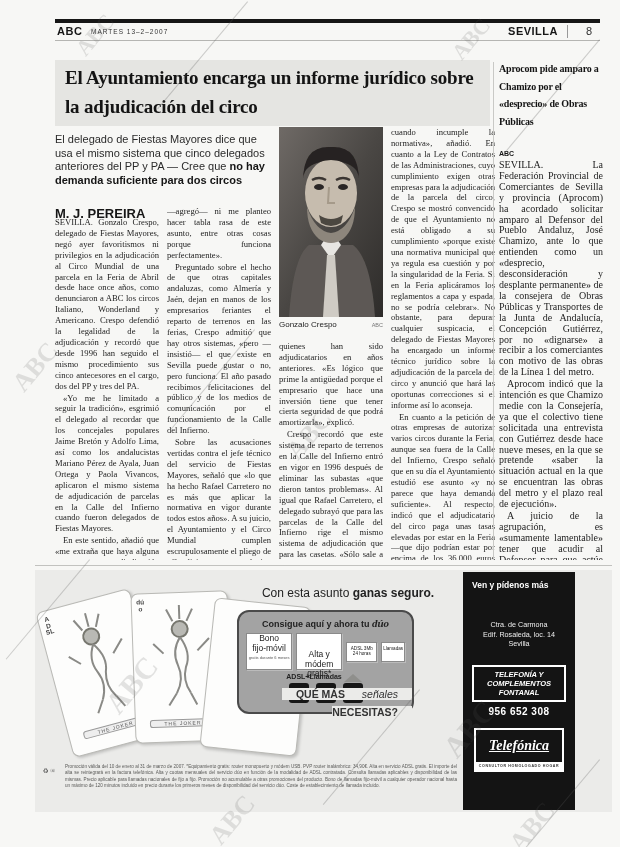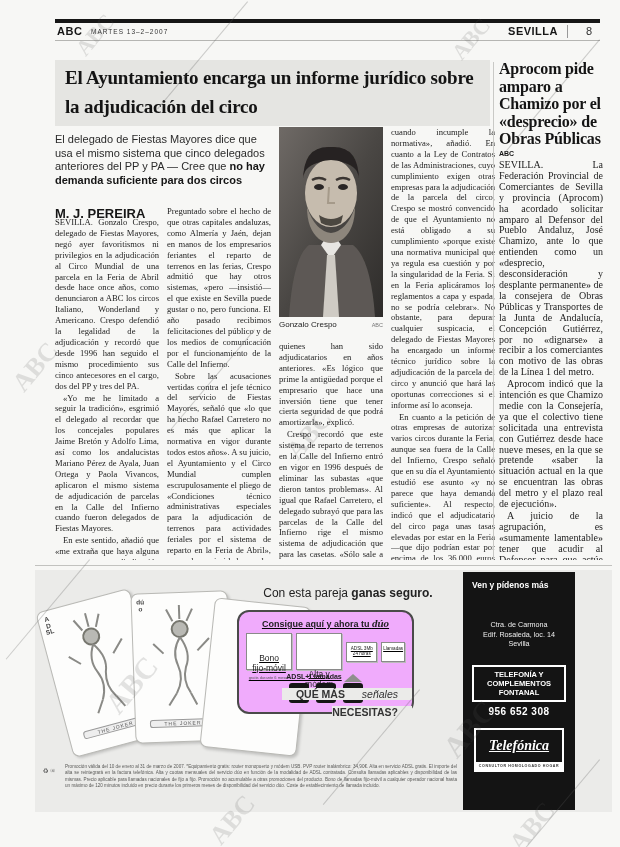--- a/index.html
+++ b/index.html
@@ -44,21 +44,21 @@
   .photo svg{display:block;}
   .caption-row{position:absolute;left:279px;top:320px;width:104px;height:12px;
       font-family:"Liberation Sans",sans-serif;}
   .caption{float:left;font-size:8px;color:#222;}
   .credit{float:right;font-size:5.5px;color:#777;padding-top:2px;}
 
   .vdivider{position:absolute;left:493px;top:62px;width:1px;height:498px;background:#c9c9c6;}
   .bottom-rule{position:absolute;left:35px;top:565px;width:577px;height:1px;background:#c2c2bf;}
 
   
-  .sb-headline{position:absolute;left:499px;top:60px;width:104px;font-size:16px;line-height:17.5px;
+  .sb-headline{position:absolute;left:499px;top:60px;width:104px;font-size:10px;line-height:17.5px;
       font-weight:bold;color:#141414;letter-spacing:-.2px;}
   .sb-byline{position:absolute;left:499px;top:150px;font-family:"Liberation Sans",sans-serif;
       font-weight:bold;font-size:7px;color:#161616;}
   .sb-body{position:absolute;left:499px;top:160px;width:104px;height:400px;overflow:hidden;
       font-size:10px;line-height:10.9px;color:#1d1d1d;text-align:justify;}
   .sb-body p{margin:0;}
   .sb-body p + p{text-indent:8px;margin-top:1px;}
 
   
   .ad{position:absolute;left:35px;top:570px;width:577px;height:242px;background:#ebebe9;}
@@ -69,29 +69,29 @@
   .card-corner.br{left:auto;right:4px;top:auto;bottom:5px;transform:rotate(180deg);}
   .card-banner{position:absolute;left:14px;bottom:14px;width:64px;border:1px solid #999;border-radius:3px;
       background:#eee;font-family:"Liberation Sans",sans-serif;font-size:5px;letter-spacing:1px;
       text-align:center;color:#555;}
   .card1{left:18px;top:28px;transform:rotate(-15deg);}
   .card2{left:98px;top:22px;transform:rotate(-2deg);}
   .card3{left:172px;top:32px;transform:rotate(6deg);}
 
   .ad-head{position:absolute;left:202px;top:16px;width:222px;text-align:center;z-index:3;
       font-family:"Liberation Sans",sans-serif;font-size:12px;color:#222;}
-  .ad-box{position:absolute;left:202px;top:40px;width:177px;height:104px;background:#f0abfc;
-      border:2px solid #4a4a4a;border-radius:12px;z-index:2;box-sizing:border-box;text-decoration:underline;}
+  .ad-box{position:absolute;left:202px;top:40px;width:177px;height:104px;background:#a3a3a3;
+      border:2px solid #4a4a4a;border-radius:12px;z-index:2;box-sizing:border-box;}
   .ad-box-title{margin-top:5px;text-align:center;font-family:"Liberation Sans",sans-serif;
       font-weight:bold;font-size:9px;color:#222;}
   .duo-word{font-style:italic;font-size:11px;font-family:"Liberation Serif",serif;}
   .offers{display:flex;align-items:center;gap:4px;padding:4px 7px 0 7px;}
   .offer{border:1px solid #8a8a8a;background:#fff;box-shadow:1px 1px 0 #bbb;text-align:center;
       font-family:"Liberation Sans",sans-serif;color:#222;box-sizing:border-box;}
-  .offer-big{width:63px;height:37px;padding-top:20px;}
+  .offer-big{width:63px;height:37px;padding-top:0;}
   .offer-big .l1{font-size:8.5px;line-height:9.5px;}
   .offer-big .sub{font-size:4px;color:#555;margin-top:2px;}
   .offer-sm{height:20px;padding-top:3px;font-size:4.6px;line-height:5.6px;}
   .offer-s3{width:42px;}
   .offer-s4{width:32px;}
   .adsl-label{margin-top:3px;width:150px;text-align:center;font-family:"Liberation Sans",sans-serif;
       font-weight:bold;font-size:7px;color:#222;}
   .icons-row{position:absolute;left:0;bottom:9px;width:100%;display:flex;justify-content:center;gap:7px;}
   .icon-sq{position:relative;width:20px;height:20px;background:#161616;border-radius:3px;color:#fff;
       display:flex;align-items:center;justify-content:center;font-family:"Liberation Sans",sans-serif;font-size:11px;}
@@ -101,21 +101,21 @@
   .ad-question{position:absolute;left:0;bottom:-8px;width:100%;text-align:right;}
   .ad-question span{background:#ebebe9;padding:0 7px;font-family:"Liberation Sans",sans-serif;
       font-weight:bold;font-size:10.5px;color:#333;}
   .ad-question .q-it{font-style:italic;font-weight:normal;}
 
   .ad-panel{position:absolute;left:428px;top:2px;width:112px;height:238px;background:#141414;
       color:#fff;z-index:2;font-family:"Liberation Sans",sans-serif;box-sizing:border-box;}
   .panel-promo{padding:8px 0 0 9px;font-weight:bold;font-size:8.5px;}
   .panel-address{margin-top:30px;text-align:center;font-size:7.2px;line-height:9.5px;color:#eee;}
   .panel-store{margin:16px auto 0 auto;width:86px;border:2px solid #fff;padding:3px 2px;
-      text-align:center;font-weight:bold;font-size:7.5px;line-height:9px;}
+      text-align:center;font-weight:bold;font-size:7.5px;line-height:9px;font-style:italic;}
   .panel-phone{margin-top:4px;text-align:center;font-weight:bold;font-size:10px;letter-spacing:.5px;}
   .panel-brand{margin:11px auto 0 auto;width:86px;border:2px solid #fff;text-decoration:underline;}
   .brand-script{height:32px;display:flex;align-items:center;justify-content:center;
       font-family:"Liberation Serif",serif;font-style:italic;font-weight:bold;font-size:14px;}
   .brand-strip{background:#fff;color:#333;text-align:center;font-size:3.6px;letter-spacing:.6px;
       padding:2px 0;font-weight:bold;}
 
   .ad-legal{position:absolute;left:30px;top:194px;width:392px;font-family:"Liberation Sans",sans-serif;
       font-size:4.6px;line-height:6.4px;color:#5a5a58;text-align:justify;z-index:2;}
   .legal-icons{position:absolute;left:7px;top:197px;width:14px;text-align:center;
@@ -158,20 +158,21 @@
   <div class="subhead"><span>El delegado de Fiestas Mayores dice que usa el mismo sistema que cinco delegados anteriores del PP y PA — Cree que </span><b>no hay demanda suficiente para dos circos</b></div>
 
   <div class="byline">M. J. PEREIRA</div>
 
   <div class="col col1">
     <p>SEVILLA. Gonzalo Crespo, delegado de Fiestas Mayores, negó ayer favoritismos ni privilegios en la adjudicación al Circo Mundial de una parcela en la Feria de Abril desde hace once años, como denunciaron a ABC los circos Italiano, Wonderland y Americano. Crespo defendió la legalidad de la adjudicación y recordó que desde 1996 han seguido el mismo procedimiento sus cinco antecesores en el cargo, dos del PP y tres del PA.</p>
     <p>«Yo me he limitado a seguir la tradición», esgrimió el delegado al recordar que los concejales populares Jaime Bretón y Adolfo Lima, así como los andalucistas Mariano Pérez de Ayala, Juan Ortega y Paola Vivancos, aplicaron el mismo sistema de adjudicación de parcelas en la Calle del Infierno cuando fueron delegados de Fiestas Mayores.</p>
     <p>En este sentido, añadió que «me extraña que haya alguna cosa rara en esta adjudicación si todos los gobiernos municipales de todos los colores políticos han usado el mismo sistema. Cuando llegué el cargo</p>
   </div>
   <div class="col col2">
+    <p>—agregó— ni me planteo hacer tabla rasa de este asunto, entre otras cosas porque funciona perfectamente».</p>
     <p>Preguntado sobre el hecho de que otras capitales andaluzas, como Almería y Jaén, dejan en manos de los empresarios feriantes el reparto de terrenos en las ferias, Crespo admitió que hay otros sistemas, «pero —insistió— el que existe en Sevilla puede gustar o no, pero funciona. El año pasado recibimos felicitaciones del público y de los medios de comunicación por el funcionamiento de la Calle del Infierno.</p>
     <p>Sobre las acusaciones vertidas contra el jefe técnico del servicio de Fiestas Mayores, señaló que «lo que ha hecho Rafael Carretero no es más que aplicar la normativa en vigor durante todos estos años». A su juicio, el Ayuntamiento y el Circo Mundial cumplen escrupulosamente el pliego de «Condiciones técnico administrativas especiales para la adjudicación de terrenos para actividades feriales por el sistema de reparto en la Feria de Abril», que da prioridad a las peticiones de</p>
   </div>
 
   <div class="photo">
     <svg width="104" height="190" viewBox="0 0 104 190" xmlns="http://www.w3.org/2000/svg">
       <defs>
         <linearGradient id="bg" x1="0" y1="0" x2="1" y2="1">
           <stop offset="0" stop-color="#6f6a66"></stop>
             <stop offset=".5" stop-color="#4a4744"></stop>
@@ -248,21 +249,21 @@
           <path d="M47 44 Q38 58 44 72 Q50 86 42 100 M47 44 Q58 60 52 74 Q48 88 56 100"></path>
           <path d="M42 100 L34 112 M56 100 L62 112"></path>
           <path d="M30 60 L20 50 M64 58 L76 46"></path>
         </g>
       </svg>
       <div class="card-banner">THE JOKER</div>
       <div class="card-corner br">dúo</div>
     </div>
     <div class="card card3"></div>
 
-    <div class="ad-head"><span>Con esta pareja </span><b>ganas seguro.</b></div>
+    <div class="ad-head"><span>Con esta asunto </span><b>ganas seguro.</b></div>
 
     <div class="ad-box">
       <div class="ad-box-title"><span>Consigue aquí y ahora tu </span><span class="duo-word">dúo</span></div>
       <div class="offers">
         <div class="offer offer-big">
           <div class="l1">Bono</div>
           <div class="l1">fijo-móvil</div>
           <div class="sub">gratis durante 6 meses</div>
         </div>
         <div class="offer offer-big">

